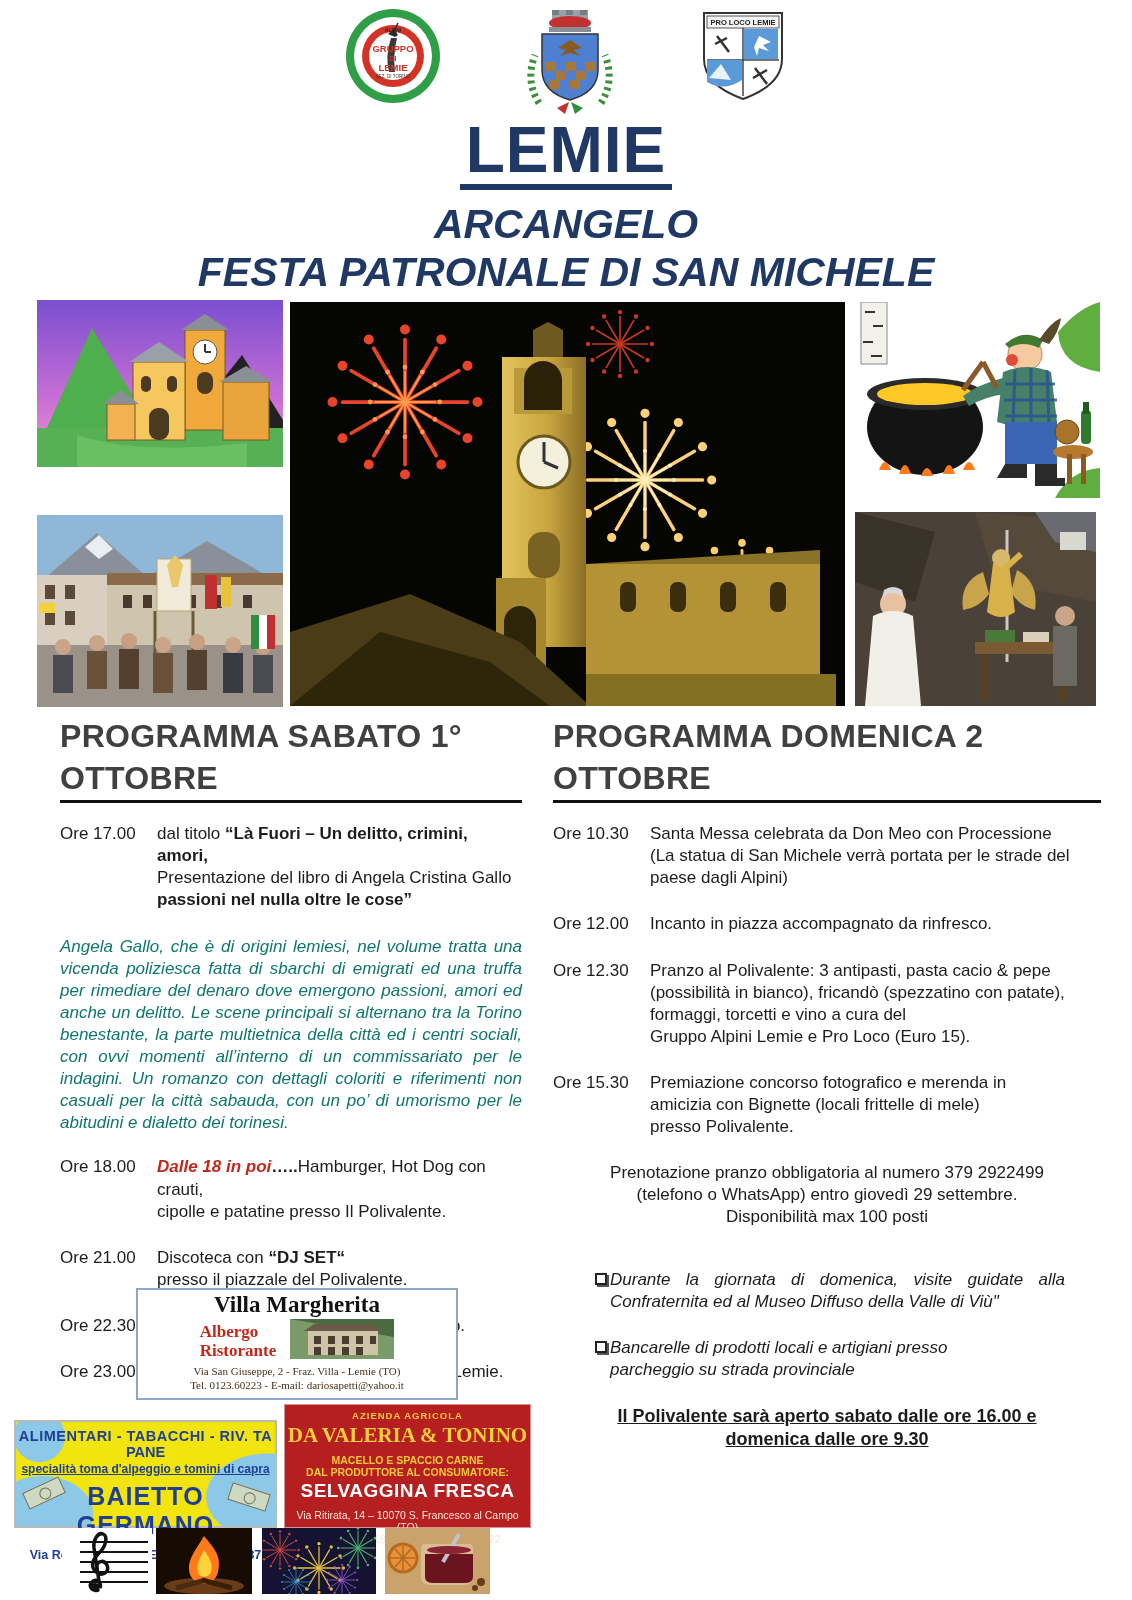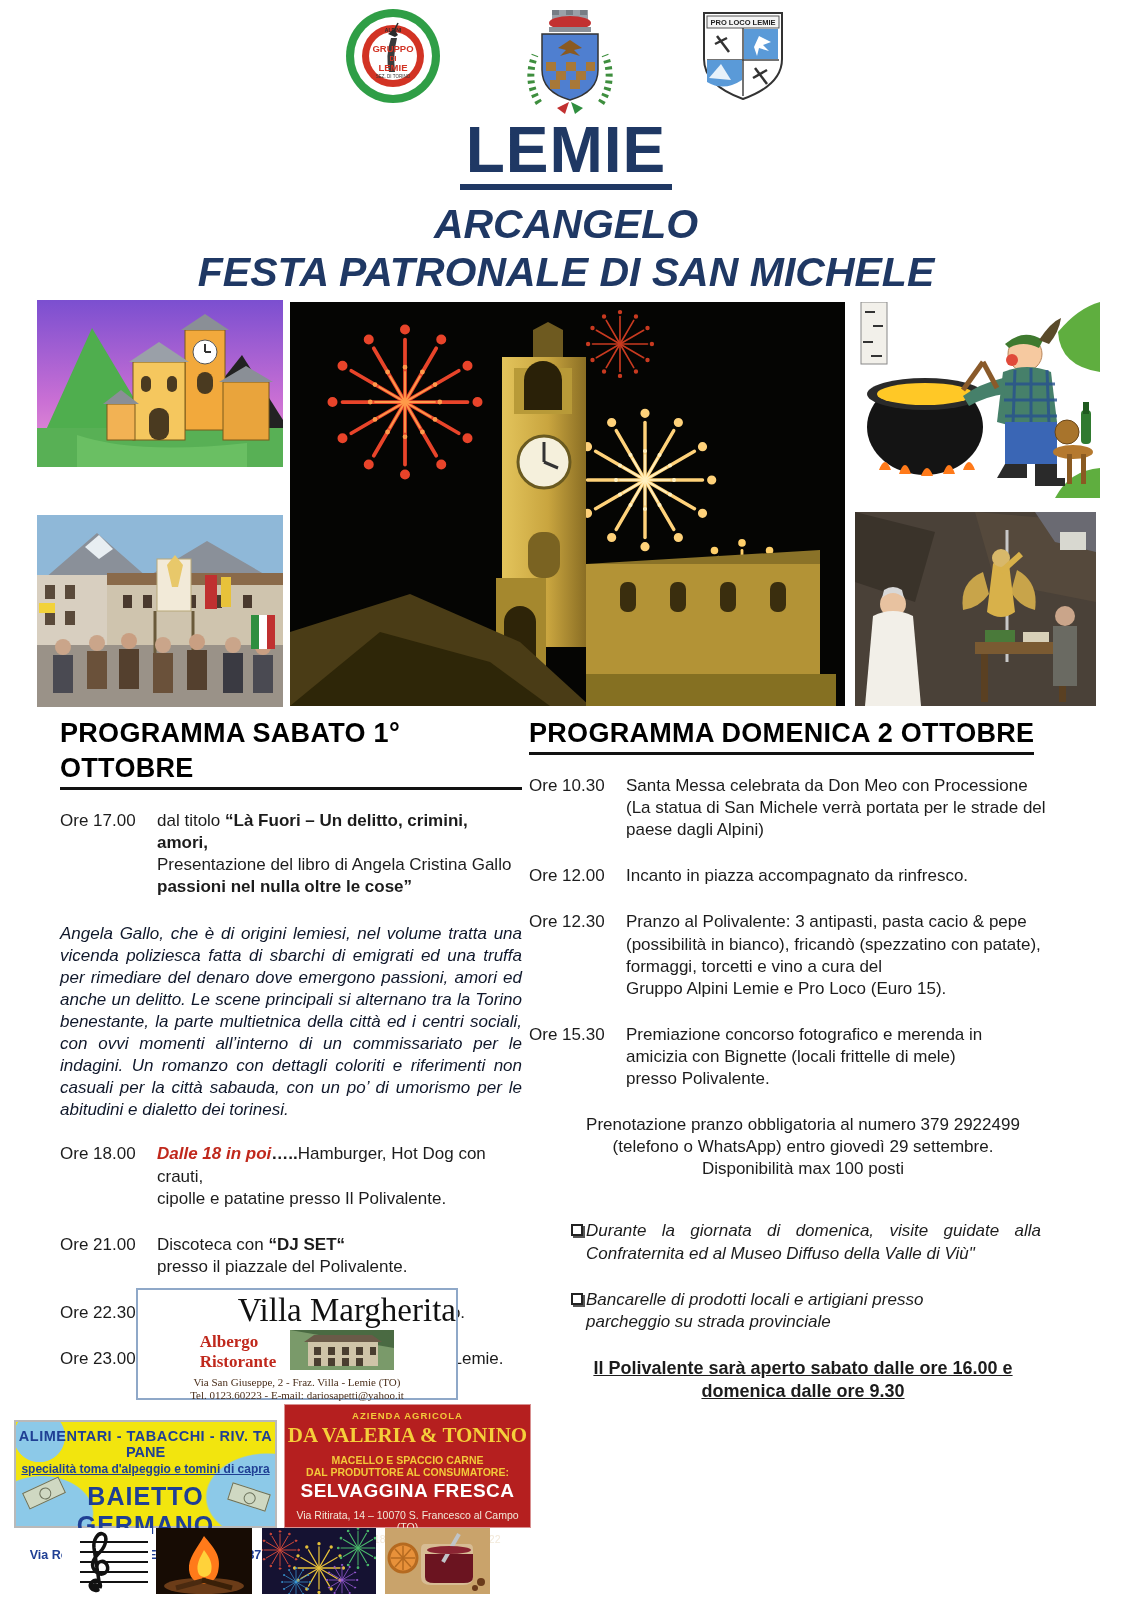--- a/index.html
+++ b/index.html
@@ -13,46 +13,46 @@
   .main-title { font-size:64px; font-weight:bold; letter-spacing:1px; display:inline-block; border-bottom:6px solid #1f3864; line-height:1.0; padding:0 6px 2px 6px; }
   .subtitle { font-size:41px; font-weight:bold; font-style:italic; color:#1f3864; line-height:1.18; margin-top:10px; }
 
   
   .ph { position:absolute; overflow:hidden; }
   .ph svg { display:block; }
 
   
   .col { position:absolute; top:716px; font-size:17px; line-height:1.3; color:#1c1c1c; }
   .col-left  { left:60px;  width:462px; }
-  .col-right { left:529px; width:548px; }
-  .prog-head { font-size:27px; font-weight:bold; color:#000000; display:inline-block; border-bottom:3px solid #111; padding-bottom:1px; margin-bottom:20px; letter-spacing:0.3px; }
+  .col-right { left:553px; width:548px; }
+  .prog-head { font-size:32px; font-weight:bold; color:#404040; display:inline-block; border-bottom:3px solid #111; padding-bottom:1px; margin-bottom:20px; letter-spacing:0.3px; }
   .prog-item { display:flex; margin-bottom:24px; }
   .prog-item .time { width:97px; flex:none; }
   .prog-item .txt  { width:362px; }
   .col-right .prog-item .txt { width:448px; }
   .pre { white-space:pre-line; }
   .b { font-weight:bold; }
   .red-it { color:#c0281c; font-style:italic; font-weight:bold; }
-  .book-par { font-style:italic; text-align:justify; margin:0 0 22px 0; color:#0f172a; }
+  .book-par { font-style:italic; text-align:justify; margin:0 0 22px 0; color:#0f766e; }
   .booking { text-align:center; margin-top:24px; white-space:pre-line; }
   .bullets { margin-top:40px; margin-left:42px; }
   .bullet { display:flex; gap:3px; font-style:italic; margin-bottom:24px; }
   .bullet .sq { width:12px; height:12px; border:2px solid #222; flex:none; margin-top:4px; background:#fff; box-shadow:2px 2px 0 #555; }
   .bullet .btxt { width:455px; }
   .bullet .btxt.just { text-align:justify; }
   .poliv-note { margin-top:22px; text-align:center; font-weight:bold; font-size:18px; white-space:pre-line; }
   .poliv-note span { text-decoration:underline; }
 
   
   .green-banner { position:absolute; left:552px; top:1490px; width:552px; height:104px; background:#92d050; border:4px solid #ff0000; display:flex; align-items:center; justify-content:center; }
   .green-banner .txt { font-family:"Liberation Serif", serif; font-style:italic; font-size:39px; color:#143014; letter-spacing:2px; }
 
   
   .villa-ad { position:absolute; left:136px; top:1288px; width:322px; height:112px; border:2px solid #8fa8c8; background:#fff; text-align:center; padding-top:3px; }
-  .villa-name { font-family:"Liberation Serif", serif; font-weight:normal; font-size:33px; color:#111; line-height:1.05;text-align:right; }
+  .villa-name { font-family:"Liberation Serif", serif; font-weight:bold; font-size:23px; color:#111; line-height:1.05; }
   .villa-mid { display:flex; justify-content:center; align-items:center; gap:14px; margin-top:2px; }
   .villa-type { font-family:"Liberation Serif", serif; font-weight:bold; font-size:17px; color:#c0281c; line-height:1.15; text-align:left; }
   .villa-addr { font-family:"Liberation Serif", serif; font-size:11px; color:#4a2e1a; line-height:1.25; margin-top:2px; }
 
   .baietto-ad { position:absolute; left:14px; top:1420px; width:263px; height:108px; border:2px solid #b9b9b9; color:#1f3f94; text-align:center; padding-top:6px;
     background:
       radial-gradient(circle 26px at 9% 14%, #8cc9e8 97%, transparent 100%),
       radial-gradient(ellipse 52px 38px at 10% 88%, #8cc9e8 97%, transparent 100%),
       radial-gradient(ellipse 62px 44px at 97% 72%, #8cc9e8 97%, transparent 100%),
       #f2e50e; }

